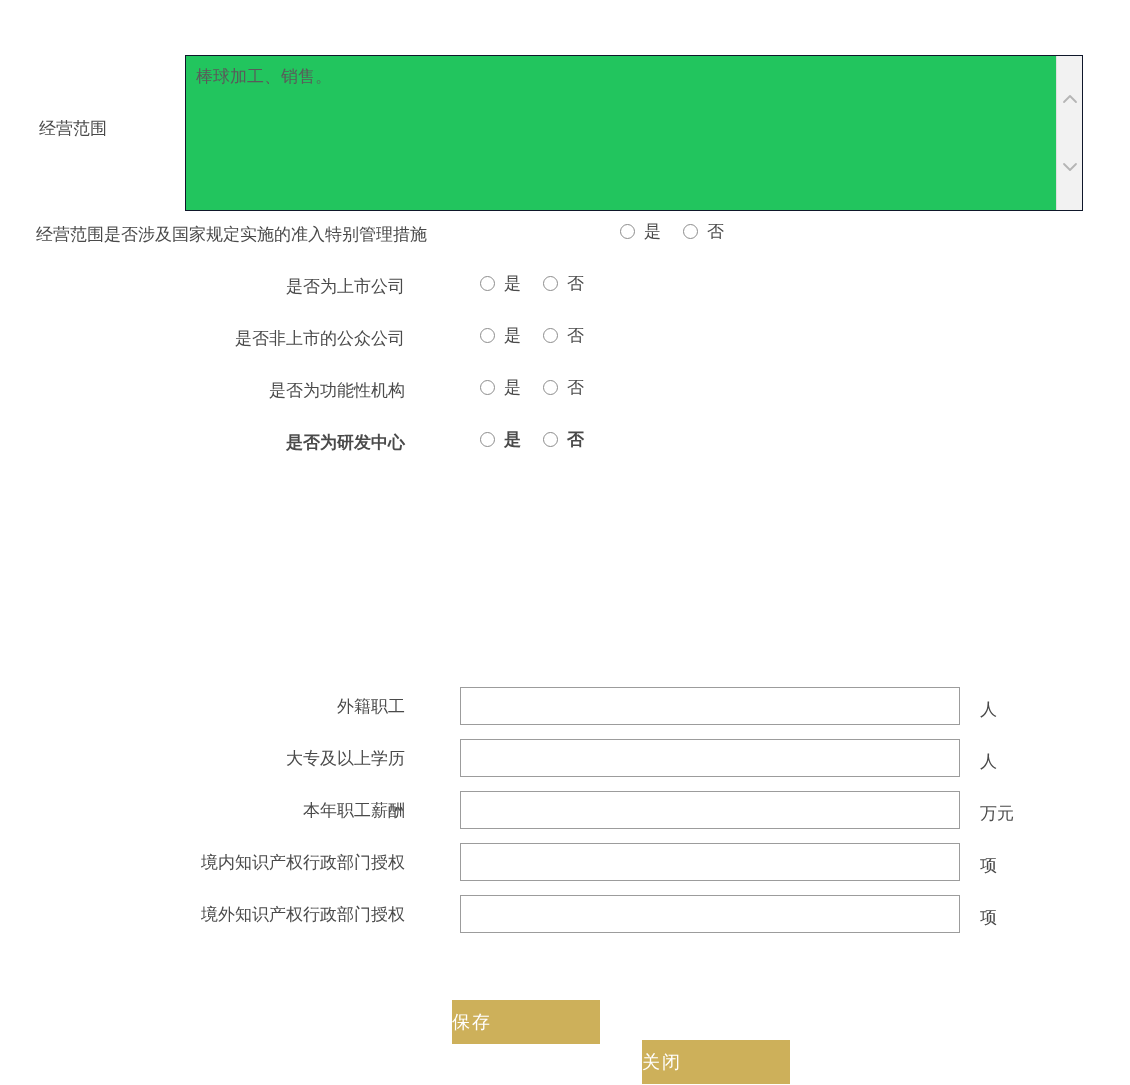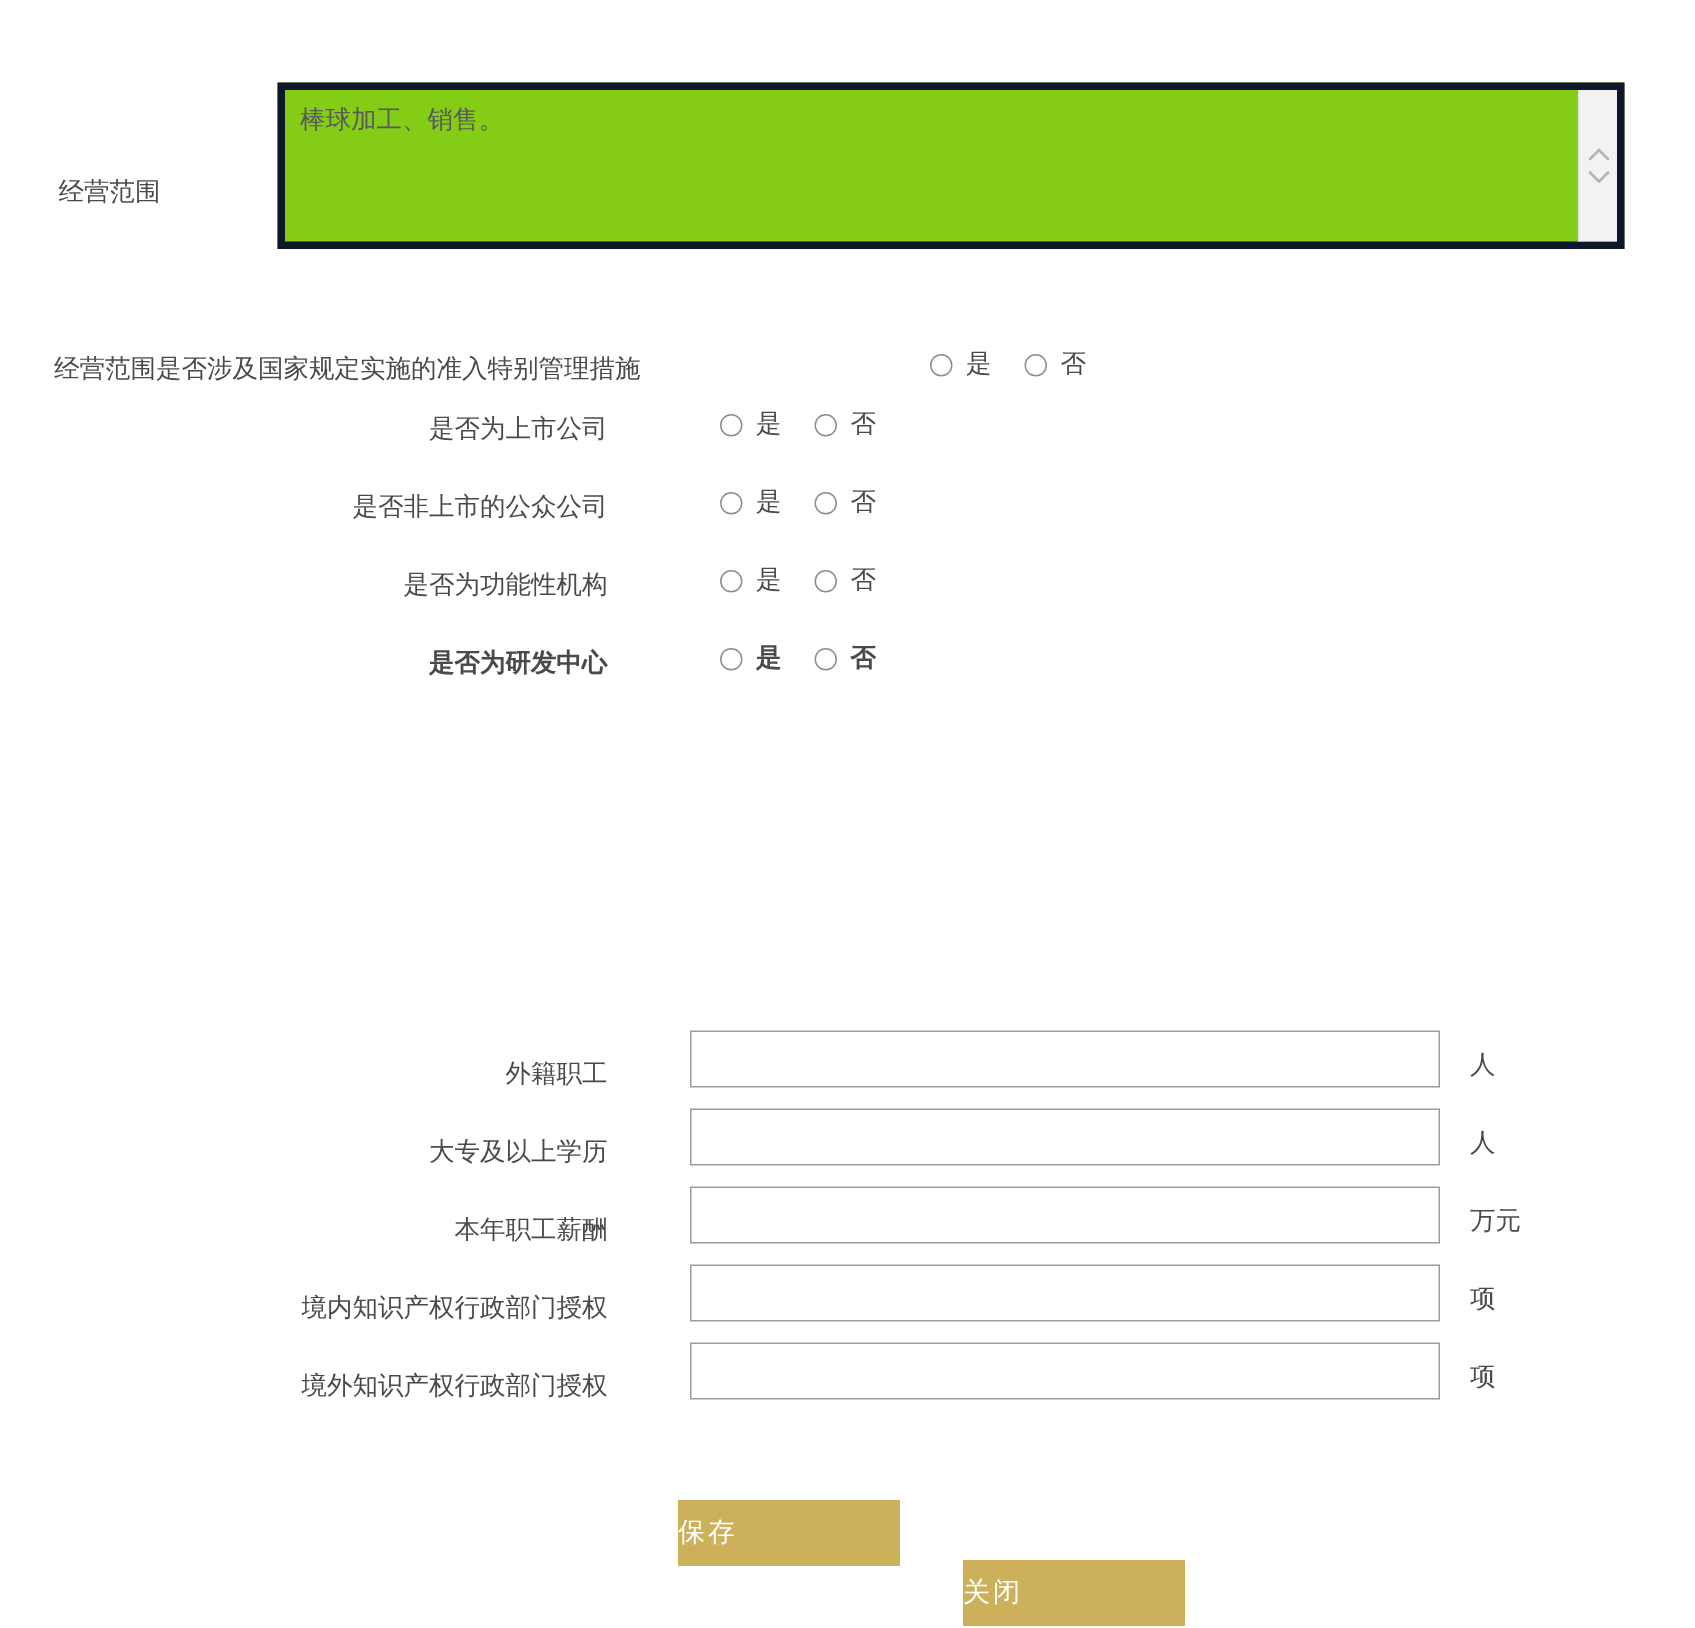--- a/index.html
+++ b/index.html
@@ -75,23 +75,23 @@
   .row-scope .lbl {
     position: absolute;
     left: 39px;
     top: 65px;
   }
   .scope-box {
     position: absolute;
     left: 185px;
     top: 0;
     width: 898px;
-    height: 111px;
-    background: #84cc16;
-    border: 5px solid #0f172a;
+    height: 156px;
+    background: #22c55e;
+    border: 1px solid #0f172a;
     display: flex;
   }
   .scope-text {
     flex: 1;
     padding: 8px 10px;
     font-size: 17px;
     color: #5a5a5a;
     line-height: 1.5;
     overflow: hidden;
     white-space: pre-wrap;
@@ -190,21 +190,20 @@
     position: absolute;
     left: 0;
     width: 1130px;
     height: 40px;
   }
   .num-row .num-label {
     position: absolute;
     top: 11px;
     right: 725px;   
     text-align: right;
-    margin-top: 10px;
   }
   .num-row .num-input {
     position: absolute;
     left: 460px;
     top: 0;
     width: 500px;
     height: 38px;
   }
   .num-row .num-unit {
     position: absolute;
@@ -259,21 +258,21 @@
         </div>
         <div class="sb-arrow down">
           <svg width="16" height="10" viewBox="0 0 16 10">
             <polyline points="2,2 8,8 14,2" fill="none" stroke="#b5b5b5" stroke-width="1.8" stroke-linecap="round" stroke-linejoin="round"></polyline>
           </svg>
         </div>
       </div>
     </div>
   </div>
 
-  <div class="radio-row" style="top:218px;margin-top:12px;">
+  <div class="radio-row" style="top:218px;">
     <span class="lbl row-label wide">经营范围是否涉及国家规定实施的准入特别管理措施</span>
     <div class="radio-group" style="left:620px;">
       <label class="radio-opt">
         <span class="radio-circle"></span>
         <span class="opt-text">是</span>
       </label>
       <label class="radio-opt">
         <span class="radio-circle"></span>
         <span class="opt-text">否</span>
       </label>

